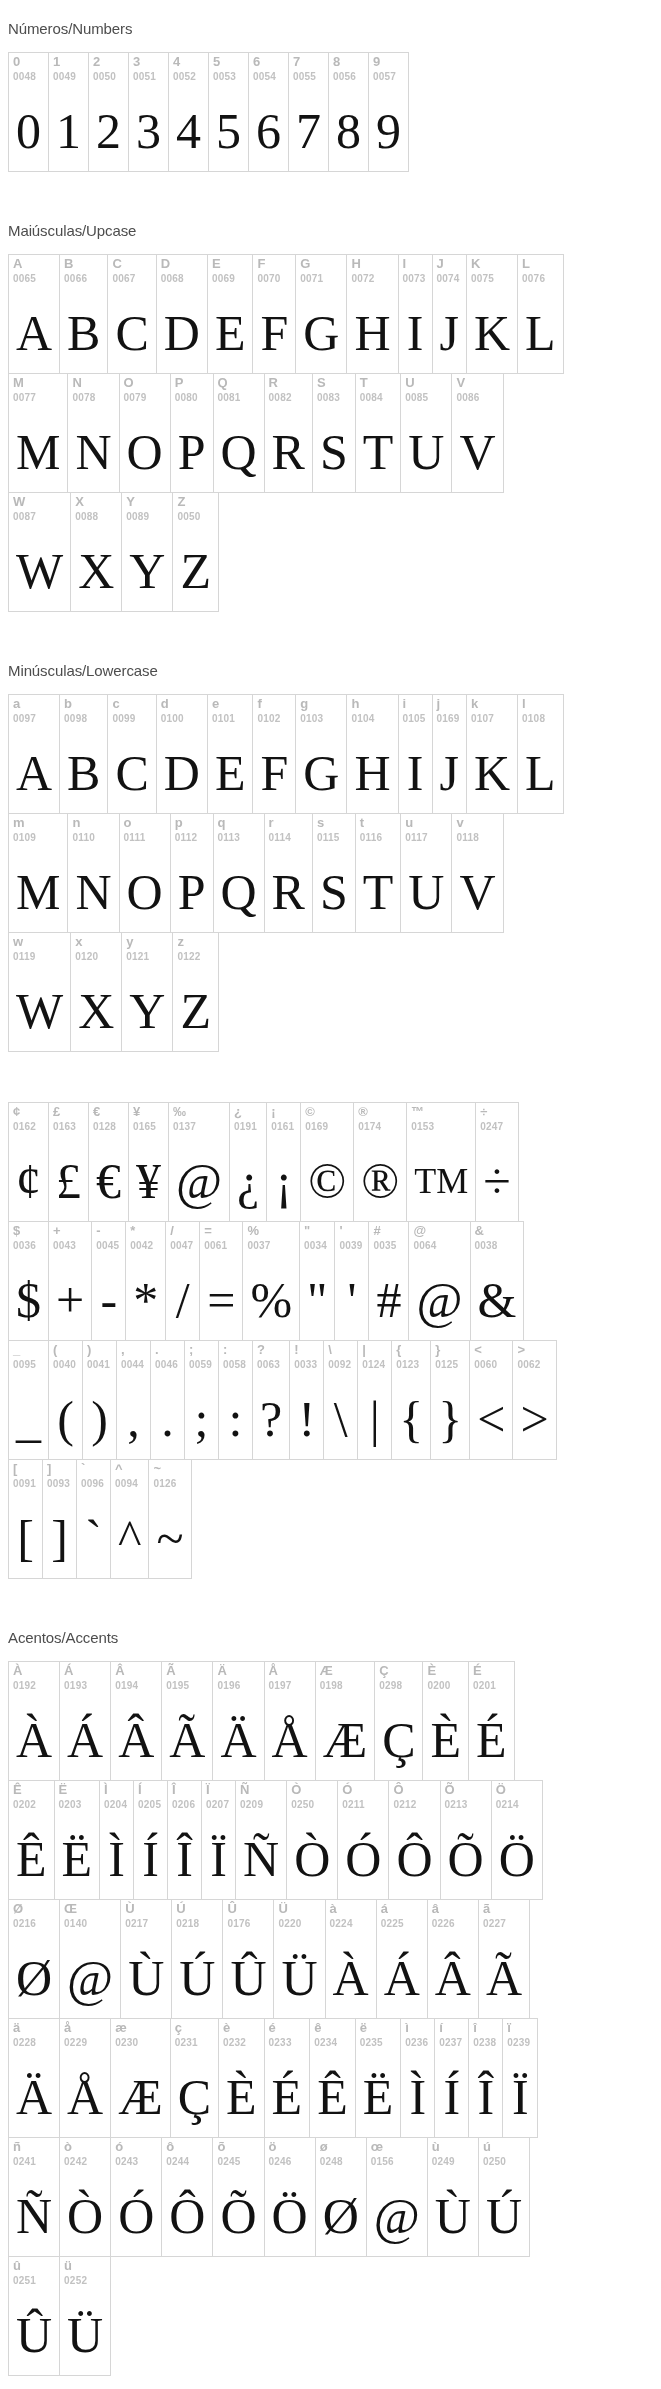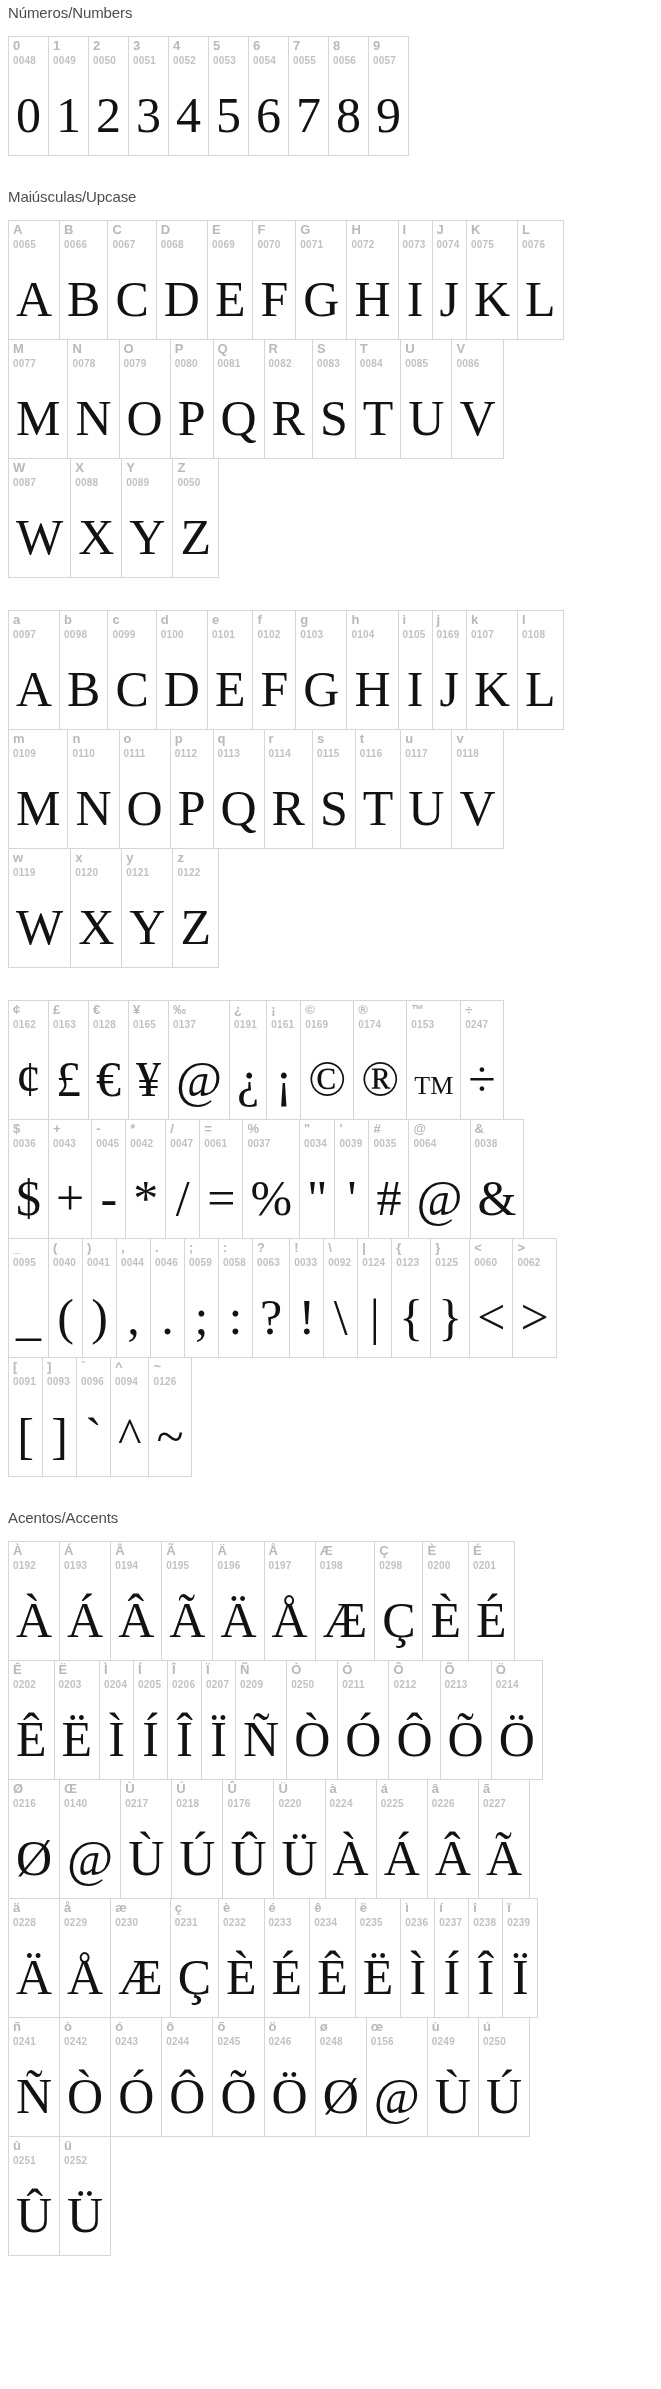--- a/index.html
+++ b/index.html
@@ -10,22 +10,22 @@
     --border-color:#d6d6d6;
     --bg:#ffffff;
   }
   *{margin:0;padding:0;box-sizing:border-box;}
   html,body{background:var(--bg);}
   body{
     width:661px;
     font-family:"Liberation Sans", sans-serif;
     padding:4px 8px 10px 8px;
   }
-  .charmap-section{margin-top:32px;}
-  .charmap-section:first-child{margin-top:0;}
+  .charmap-section{margin-top:50px;}
+  .charmap-section:first-child{margin-top:16px;}
   .section-title{
     font-size:15px;
     font-weight:500;
     color:var(--title-color);
     letter-spacing:-0.1px;
     margin-bottom:15px;
   }
   .rows{display:block;}
   .row{
     display:flex;
@@ -65,21 +65,21 @@
     letter-spacing:0.2px;
     white-space:nowrap;
   }
   .glyph{
     font-family:"Liberation Serif","DejaVu Serif",serif;
     font-size:50px;
     line-height:0.95;
     color:var(--glyph-color);
     white-space:nowrap;
   }
-  .glyph.multi{font-size:26px;line-height:1.3;}
+  .glyph.multi{font-size:36px;line-height:1.3;}
 </style>
 </head>
 <body>
 
 <main>
   <section class="charmap-section">
     <h2 class="section-title">Números/Numbers</h2>
     <div class="rows">
         <div class="row">
   <div class="cell">
@@ -304,20 +304,21 @@
   <div class="cell">
     <span class="ch">Z</span>
     <span class="code">0050</span>
     <span class="glyph">Z</span>
   </div>
 </div>
       </div>
   </section>
 
   <section class="charmap-section">
+    <h2 class="section-title">Minúsculas/Lowercase</h2>
     <div class="rows">
         <div class="row">
   <div class="cell">
     <span class="ch">a</span>
     <span class="code">0097</span>
     <span class="glyph">A</span>
   </div>
 
   <div class="cell">
     <span class="ch">b</span>

